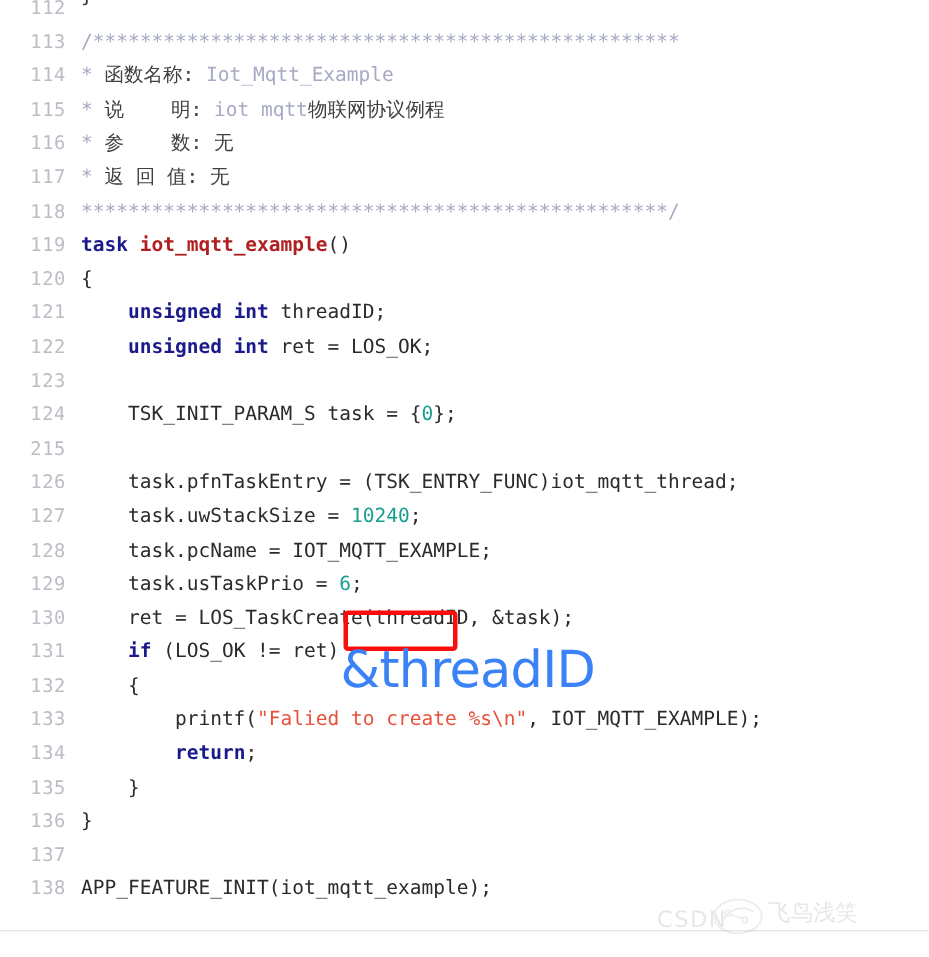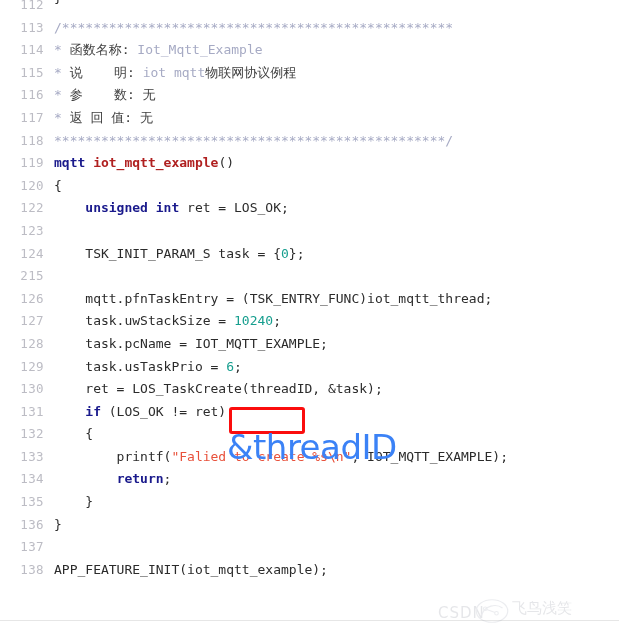--- a/index.html
+++ b/index.html
@@ -167,27 +167,28 @@
   <div id="clipped-brace">}</div>
 
   <div class="code-lines" id="code-lines">
       <div class="code-line"><span class="ln">112</span><span class="lc"></span></div>
       <div class="code-line"><span class="ln">113</span><span class="lc"><span class="t-comment">/**************************************************</span></span></div>
       <div class="code-line"><span class="ln">114</span><span class="lc"><span class="t-comment">* </span><span class="t-comment-cn">函数名称: </span><span class="t-comment">Iot_Mqtt_Example</span></span></div>
       <div class="code-line"><span class="ln">115</span><span class="lc"><span class="t-comment">* </span><span class="t-comment-cn">说    明: </span><span class="t-comment">iot mqtt</span><span class="t-comment-cn">物联网协议例程</span></span></div>
       <div class="code-line"><span class="ln">116</span><span class="lc"><span class="t-comment">* </span><span class="t-comment-cn">参    数: 无</span></span></div>
       <div class="code-line"><span class="ln">117</span><span class="lc"><span class="t-comment">* </span><span class="t-comment-cn">返 回 值: 无</span></span></div>
       <div class="code-line"><span class="ln">118</span><span class="lc"><span class="t-comment">**************************************************/</span></span></div>
-      <div class="code-line"><span class="ln">119</span><span class="lc"><span class="t-key">mqtt</span><span class="t-plain"> </span><span class="t-fn">iot_mqtt_example</span><span class="t-punct">()</span></span></div>
+      <div class="code-line"><span class="ln">119</span><span class="lc"><span class="t-key">task</span><span class="t-plain"> </span><span class="t-fn">iot_mqtt_example</span><span class="t-punct">()</span></span></div>
       <div class="code-line"><span class="ln">120</span><span class="lc"><span class="t-punct">{</span></span></div>
+      <div class="code-line"><span class="ln">121</span><span class="lc"><span class="t-plain">    </span><span class="t-key">unsigned int</span><span class="t-plain"> threadID;</span></span></div>
       <div class="code-line"><span class="ln">122</span><span class="lc"><span class="t-plain">    </span><span class="t-key">unsigned int</span><span class="t-plain"> ret = LOS_OK;</span></span></div>
       <div class="code-line"><span class="ln">123</span><span class="lc"></span></div>
       <div class="code-line"><span class="ln">124</span><span class="lc"><span class="t-plain">    TSK_INIT_PARAM_S task = {</span><span class="t-num">0</span><span class="t-plain">};</span></span></div>
       <div class="code-line"><span class="ln">215</span><span class="lc"></span></div>
-      <div class="code-line"><span class="ln">126</span><span class="lc"><span class="t-plain">    mqtt.pfnTaskEntry = (TSK_ENTRY_FUNC)iot_mqtt_thread;</span></span></div>
+      <div class="code-line"><span class="ln">126</span><span class="lc"><span class="t-plain">    task.pfnTaskEntry = (TSK_ENTRY_FUNC)iot_mqtt_thread;</span></span></div>
       <div class="code-line"><span class="ln">127</span><span class="lc"><span class="t-plain">    task.uwStackSize = </span><span class="t-num">10240</span><span class="t-plain">;</span></span></div>
       <div class="code-line"><span class="ln">128</span><span class="lc"><span class="t-plain">    task.pcName = IOT_MQTT_EXAMPLE;</span></span></div>
       <div class="code-line"><span class="ln">129</span><span class="lc"><span class="t-plain">    task.usTaskPrio = </span><span class="t-num">6</span><span class="t-plain">;</span></span></div>
       <div class="code-line"><span class="ln">130</span><span class="lc"><span class="t-plain">    ret = LOS_TaskCreate(threadID, &amp;task);</span></span></div>
       <div class="code-line"><span class="ln">131</span><span class="lc"><span class="t-plain">    </span><span class="t-key">if</span><span class="t-plain"> (LOS_OK != ret)</span></span></div>
       <div class="code-line"><span class="ln">132</span><span class="lc"><span class="t-plain">    {</span></span></div>
       <div class="code-line"><span class="ln">133</span><span class="lc"><span class="t-plain">        printf(</span><span class="t-str">"Falied to create %s\n"</span><span class="t-plain">, IOT_MQTT_EXAMPLE);</span></span></div>
       <div class="code-line"><span class="ln">134</span><span class="lc"><span class="t-plain">        </span><span class="t-key">return</span><span class="t-plain">;</span></span></div>
       <div class="code-line"><span class="ln">135</span><span class="lc"><span class="t-plain">    }</span></span></div>
       <div class="code-line"><span class="ln">136</span><span class="lc"><span class="t-plain">}</span></span></div>

